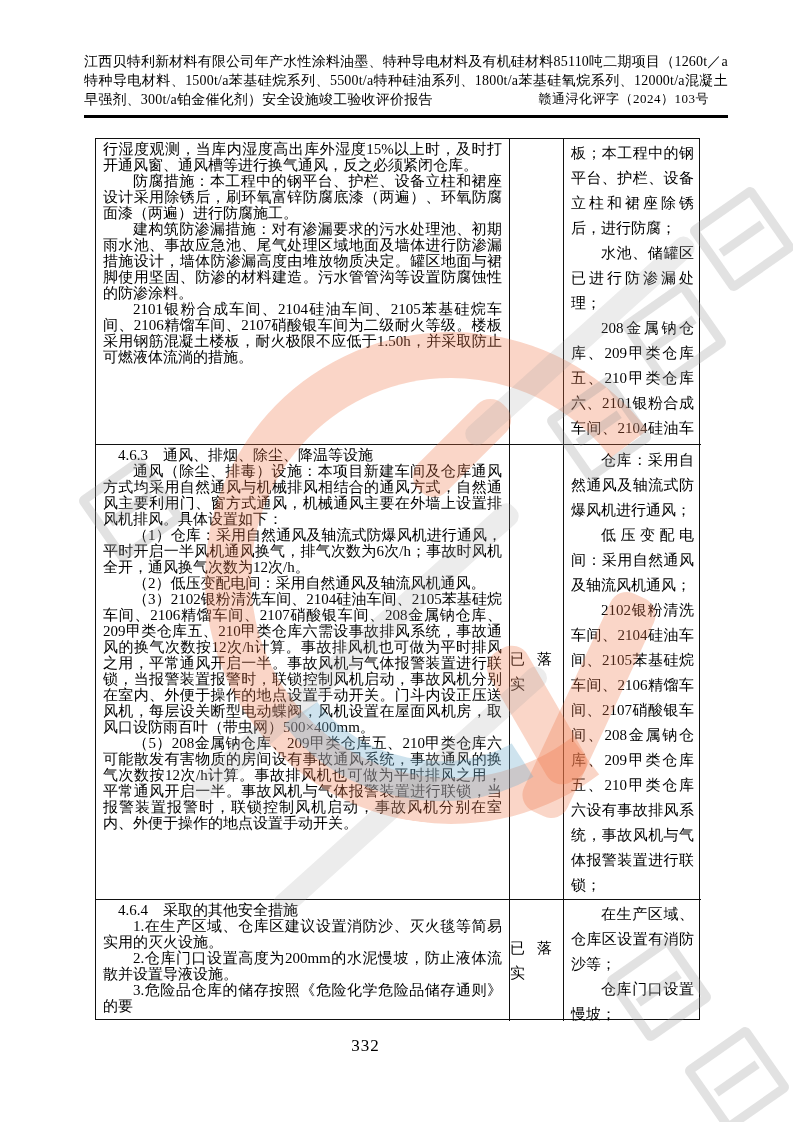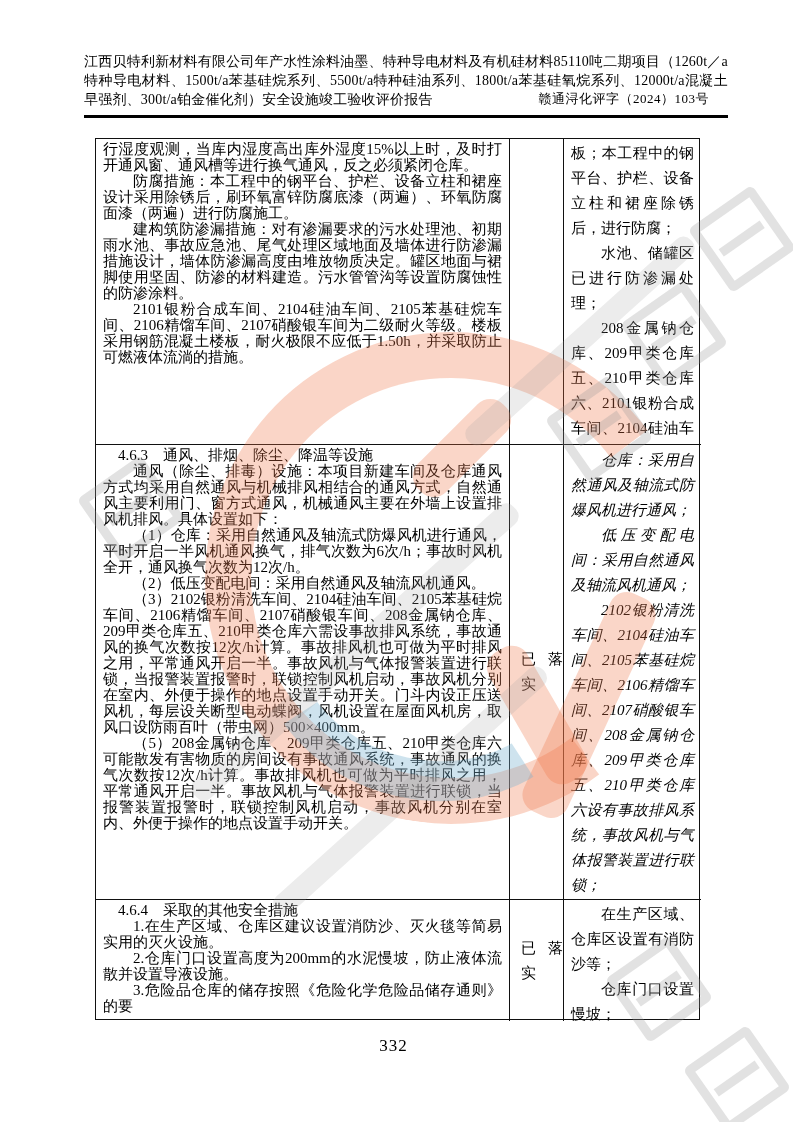--- a/index.html
+++ b/index.html
@@ -26,30 +26,30 @@
     border:1.6px solid #111;box-sizing:border-box;
   }
   .cell{
     border-right:1.6px solid #111;border-bottom:1.6px solid #111;
     box-sizing:border-box;overflow:hidden;padding:2px 7px 0 7px;
   }
   .cell.last-col{border-right:none;}
   .cell.last-row{border-bottom:none;}
   .cell.left-col{font-size:15px;line-height:16px;text-align:justify;}
   .cell.right-col{font-size:15px;line-height:25px;text-align:justify;}
-  .cell.center-v{display:flex;flex-direction:column;justify-content:center;font-style:italic;}
+  .cell.center-v{display:flex;flex-direction:column;justify-content:center;}
   .cell p{margin:0;}
   .indent{text-indent:2em;}
   .heading{text-indent:1em;}
-  .status-cell{display:flex;align-items:center;justify-content:flex-end;padding:0;}
+  .status-cell{display:flex;align-items:center;justify-content:flex-start;padding:0;}
   .status-text{width:42px;font-size:15px;line-height:25px;text-align:justify;}
   
   .page-number{
     position:absolute;left:0;top:1036px;width:731px;text-align:center;
-    font-size:17px;letter-spacing:1px;padding-left:28px;
+    font-size:17px;letter-spacing:1px;
   }
   
   .watermark{position:absolute;inset:0;pointer-events:none;z-index:5;}
   .wm-ring{
     position:absolute;left:205px;top:332px;width:492px;height:492px;
     border:46px solid rgba(238,118,72,0.30);border-right-color:transparent;
     border-radius:50%;transform:rotate(8deg);box-sizing:border-box;
   }
   .wm-sw{position:absolute;background:rgba(238,118,72,0.30);border-radius:18px;}
   .wm-sw-a{left:515px;top:640px;width:44px;height:150px;transform:rotate(-30deg);}

